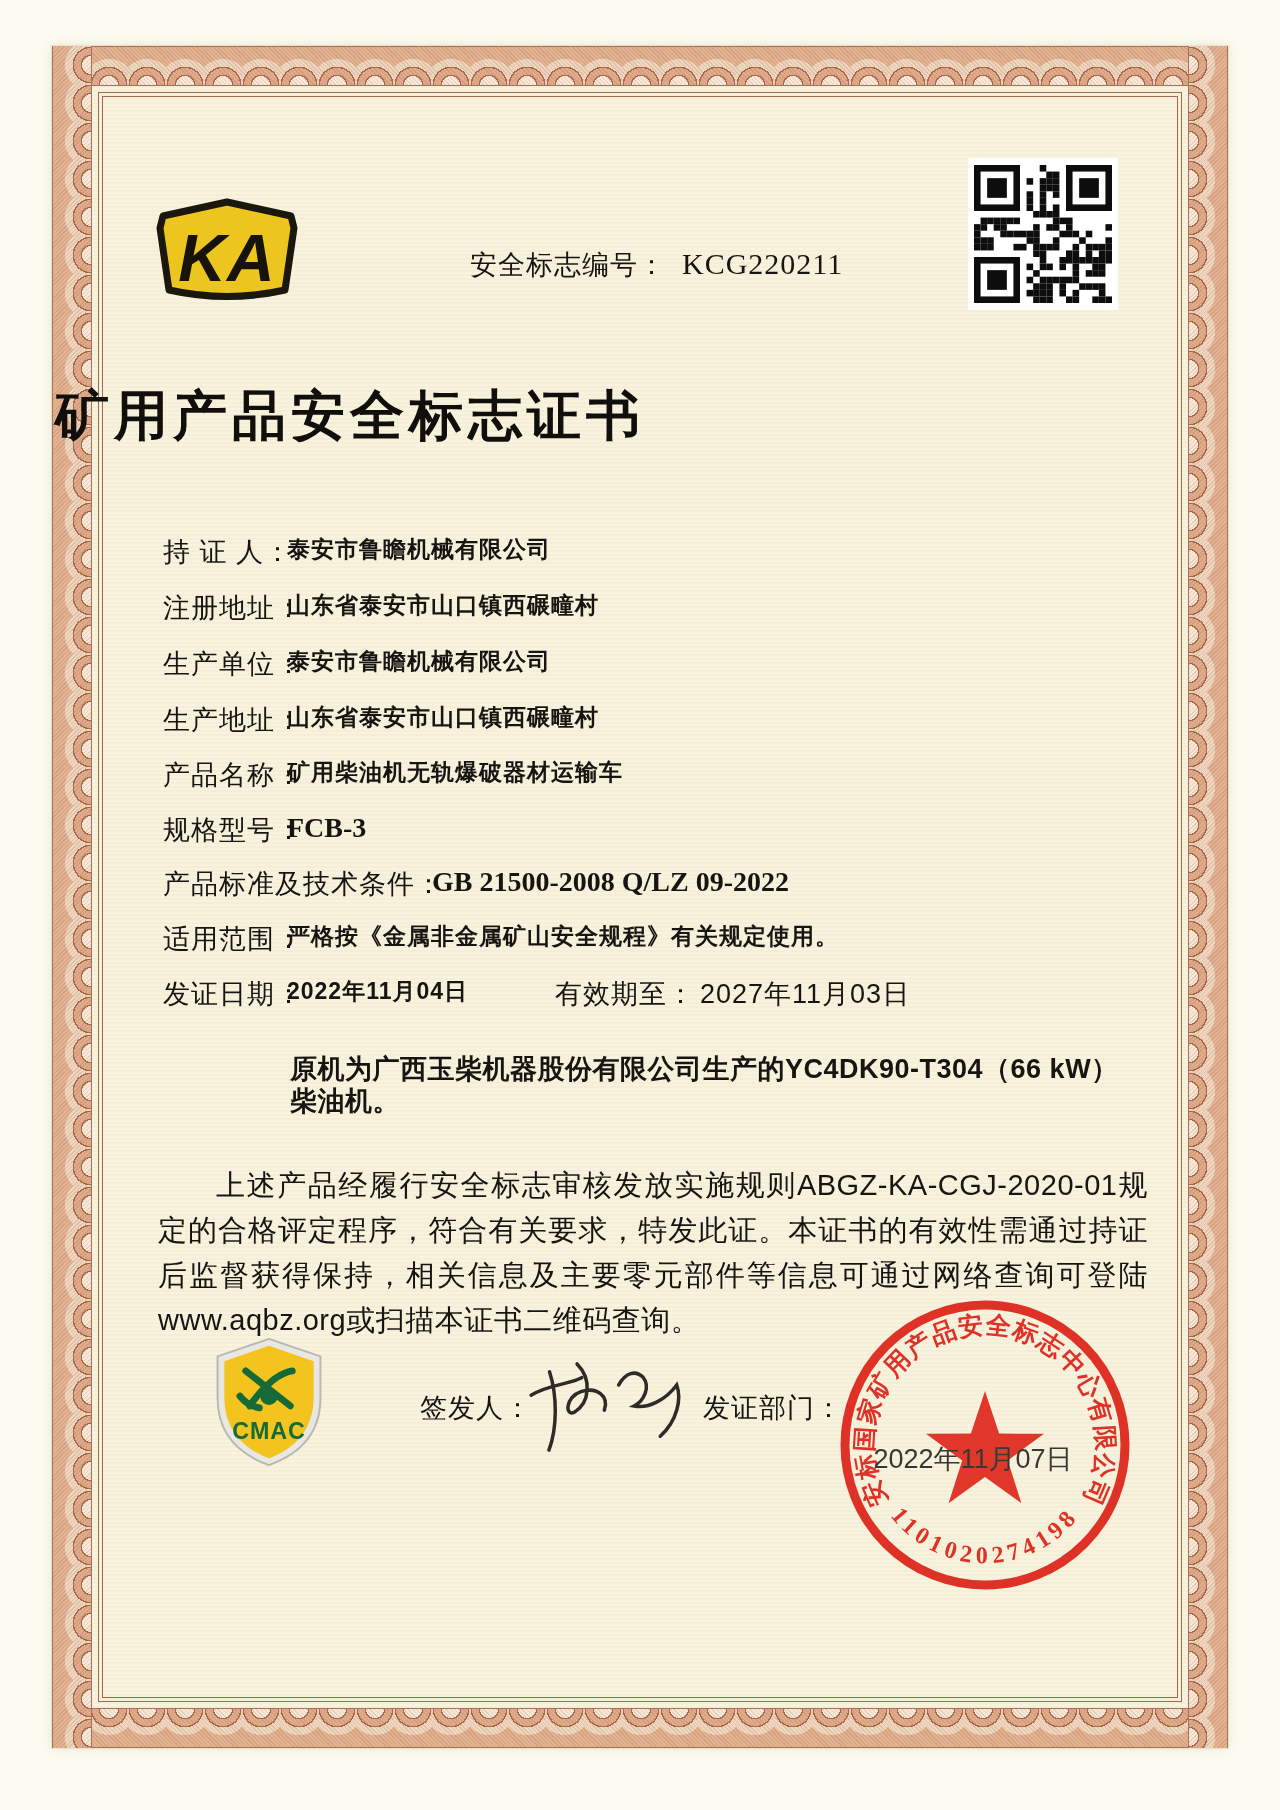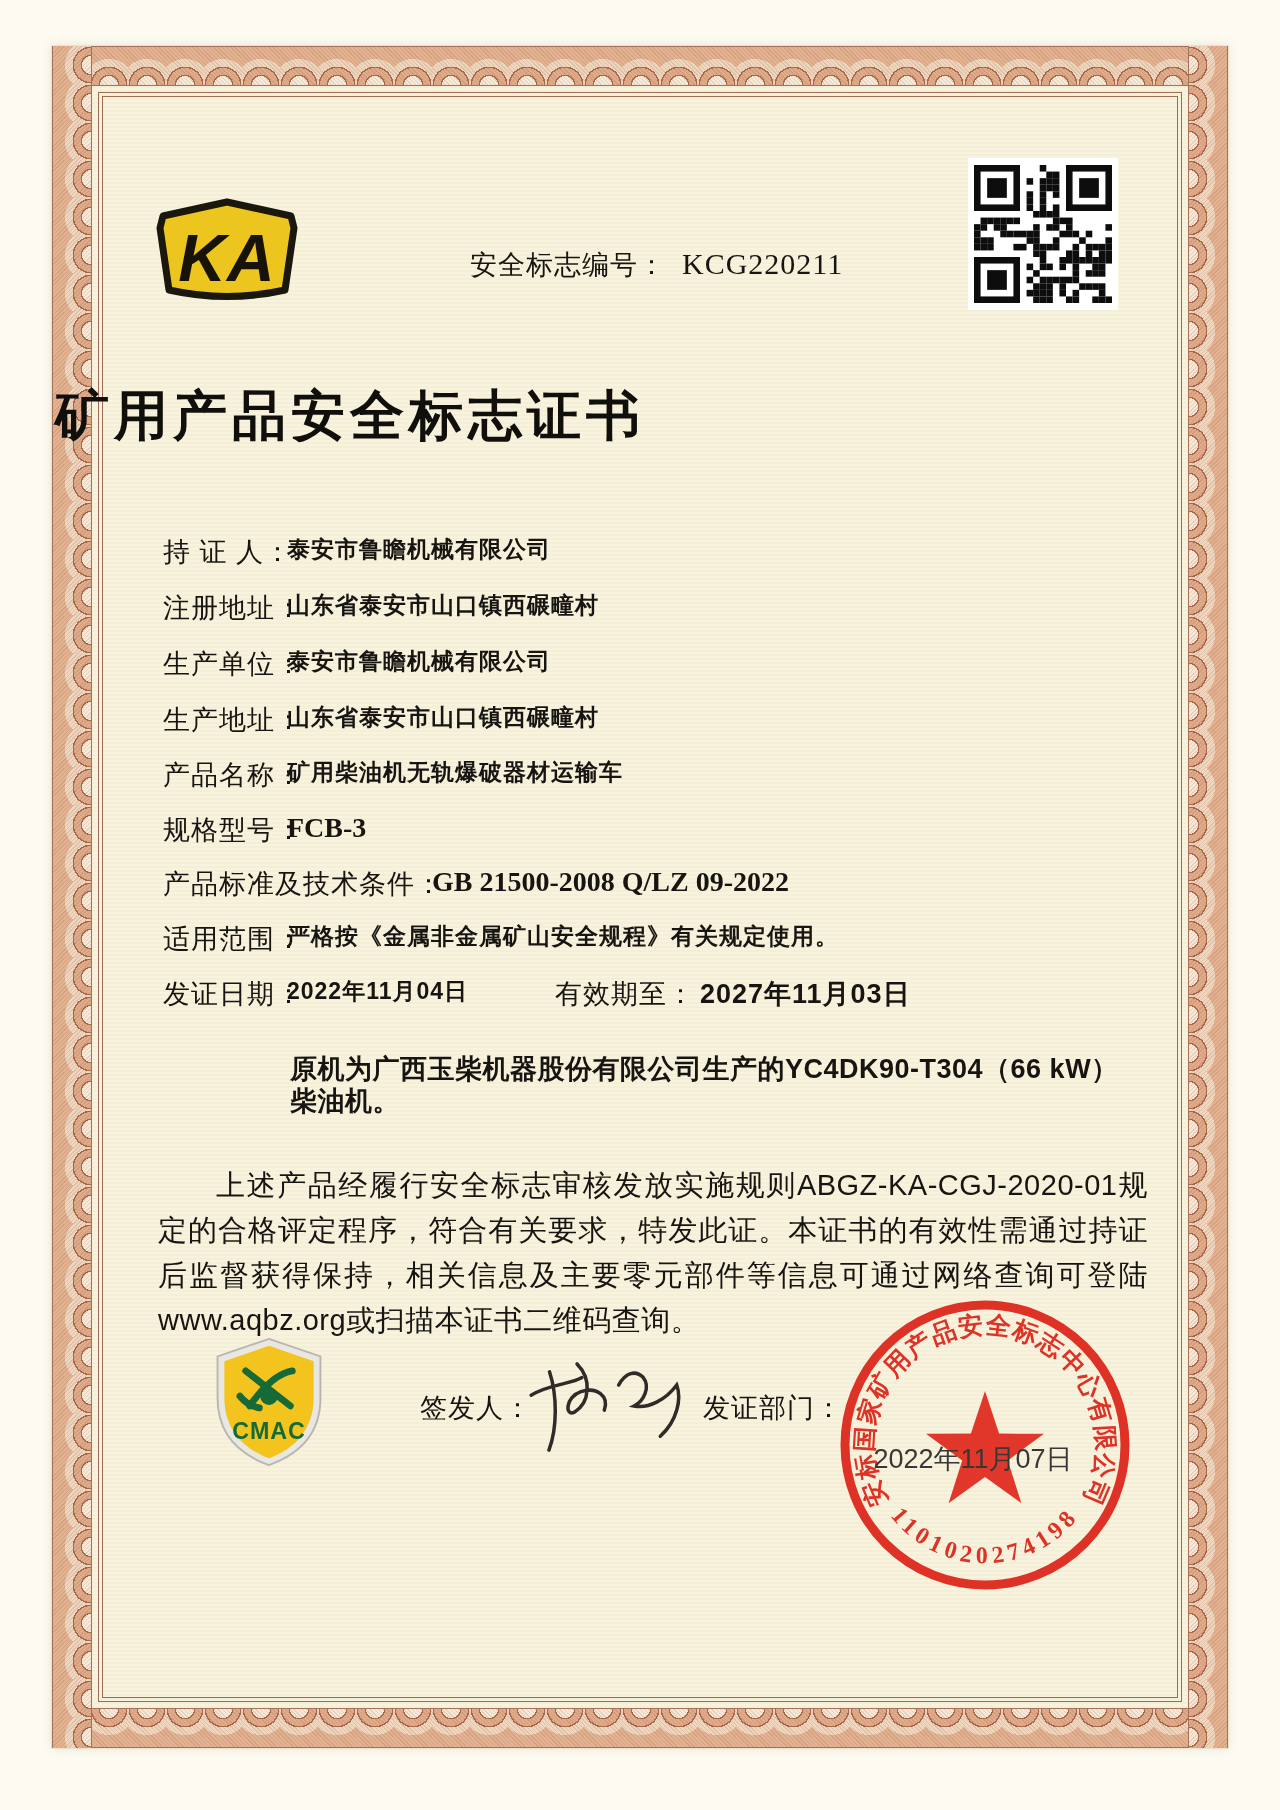--- a/index.html
+++ b/index.html
@@ -48,21 +48,21 @@
     font-size:54px;font-weight:900;letter-spacing:5px;color:#100f0c;
   }
 
   
   .row{position:absolute;left:163px;width:1010px;height:42px;}
   .row .lab{position:absolute;left:0;top:0;font-size:27px;letter-spacing:1px;white-space:nowrap;}
   .row .val{position:absolute;left:124px;top:0;font-size:23px;font-weight:700;white-space:nowrap;letter-spacing:1px;}
   .row .val.mono{font-family:Liberation Serif, serif;font-size:28px;letter-spacing:0;}
   .row .val.wide{left:269px;}
   .dates .lab2{position:absolute;left:392px;top:0;font-size:27px;letter-spacing:1px;}
-  .dates .val2{position:absolute;left:537px;top:0;font-size:27px;font-weight:700;letter-spacing:1px;}
+  .dates .val2{position:absolute;left:537px;top:0;font-size:27px;font-weight:400;letter-spacing:1px;}
   .remark-val{position:absolute;left:290px;top:1031px;width:835px;font-size:27px;font-weight:700;line-height:32px;letter-spacing:.5px;margin-top:22px;}
 
   
   .statement{
     position:absolute;left:158px;top:1163px;width:990px;
     font-size:29px;font-weight:400;line-height:45px;letter-spacing:.5px;
     text-indent:58px;text-align:justify;z-index:1;
   }
 
   

